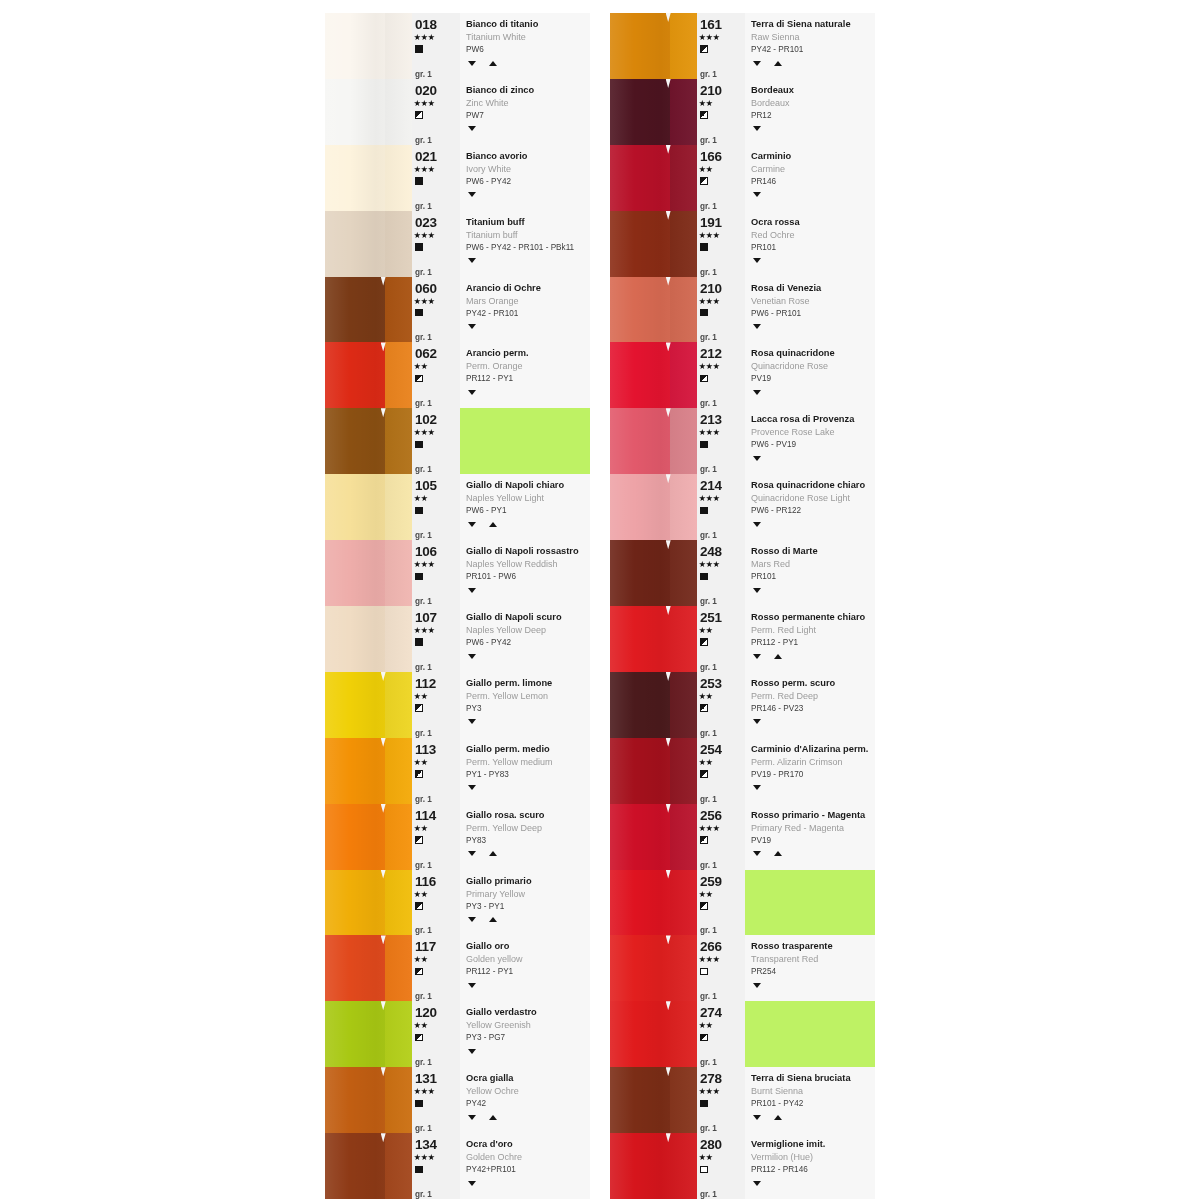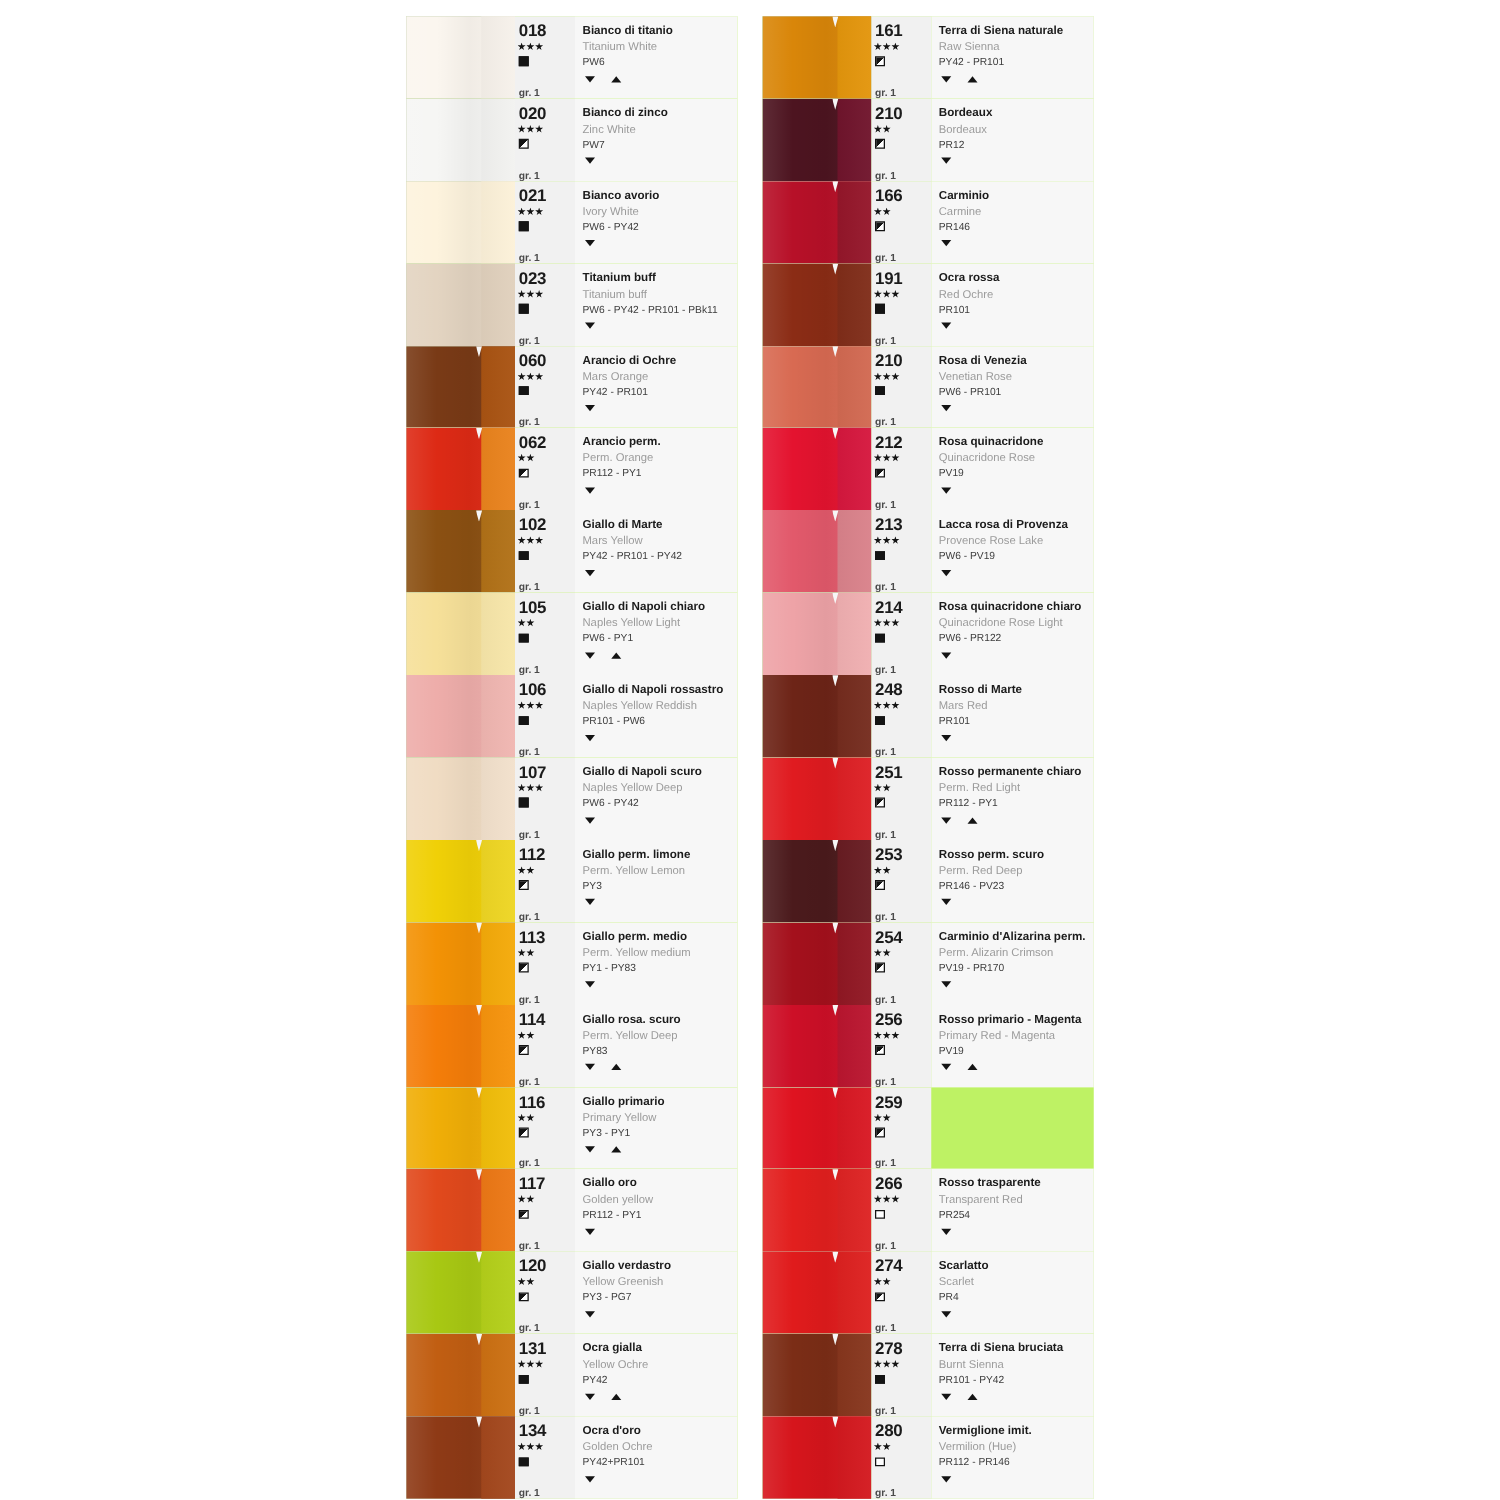--- a/index.html
+++ b/index.html
@@ -304,29 +304,20 @@
           <div class="stars">
             <span class="star"></span>
             <span class="star"></span>
             <span class="star"></span>
           </div>
           <div class="opq">
             <span class="sq full"></span>
           </div>
           <div class="grade">gr. 1</div>
         </div>
-        <div class="info">
-          <div class="it">Giallo di Marte</div>
-          <div class="en">Mars Yellow</div>
-          <div class="pig">PY42 - PR101 - PY42</div>
-          <div class="arrows">
-            <span class="tri down"></span>
-            <span class="tri up hidden"></span>
-          </div>
-        </div>
       </div>
       <div class="row">
         <div class="swatch pale">
           <div class="base" style="background: rgb(246, 224, 153);"></div>
           <div class="right" style="background: rgb(247, 230, 168);"></div>
           <div class="sheen"></div>
         </div>
         <div class="meta">
           <div class="code">105</div>
           <div class="stars">
@@ -1062,29 +1053,20 @@
         <div class="meta">
           <div class="code">274</div>
           <div class="stars">
             <span class="star"></span>
             <span class="star"></span>
           </div>
           <div class="opq">
             <span class="sq semi"></span>
           </div>
           <div class="grade">gr. 1</div>
-        </div>
-        <div class="info">
-          <div class="it">Scarlatto</div>
-          <div class="en">Scarlet</div>
-          <div class="pig">PR4</div>
-          <div class="arrows">
-            <span class="tri down"></span>
-            <span class="tri up hidden"></span>
-          </div>
         </div>
       </div>
       <div class="row">
         <div class="swatch">
           <div class="base" style="background: rgb(123, 45, 22);"></div>
           <div class="right" style="background: rgb(133, 51, 26);"></div>
           <div class="nick"></div>
           <div class="sheen"></div>
         </div>
         <div class="meta">

